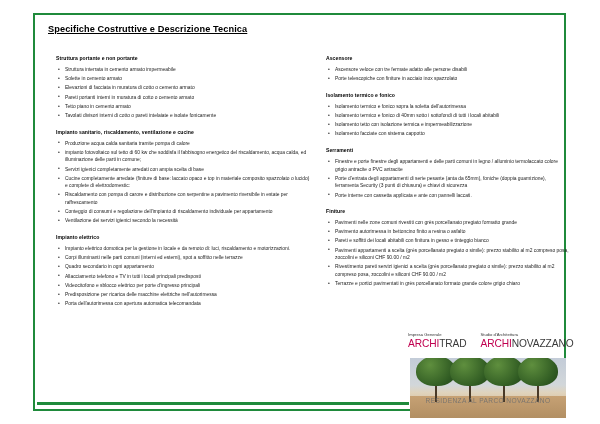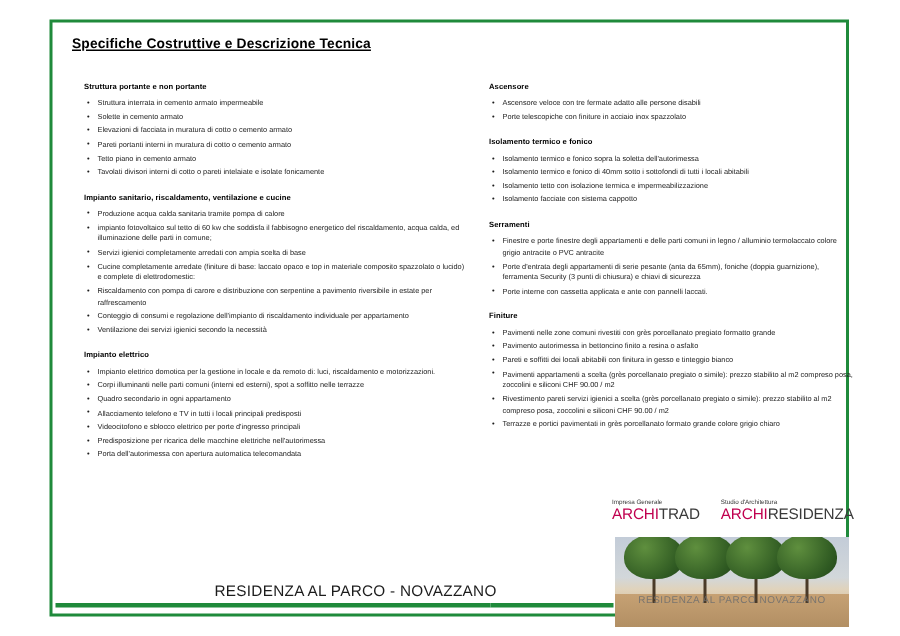--- a/index.html
+++ b/index.html
@@ -193,21 +193,21 @@
     </div>
 
   <div class="logos">
     <div class="logo-row" id="logo-row">
         <div class="logo">
           <span class="logo-sub">Impresa Generale</span>
           <div class="logo-name"><span class="a">ARCHI</span><span class="b">TRAD</span></div>
         </div>
         <div class="logo">
           <span class="logo-sub">Studio d'Architettura</span>
-          <div class="logo-name"><span class="a">ARCHI</span><span class="b">RESIDENZA</span></div>
+          <div class="logo-name"><span class="a">ARCHI</span><span class="b">NOVAZZANO</span></div>
         </div>
       </div>
   </div>
 
   <div class="photo">
     <div class="sky"></div>
     <div class="ground"></div>
     <div class="tree" style="left:6px;">
         <div class="canopy"></div>
         <div class="trunk"></div>
@@ -220,17 +220,16 @@
         <div class="canopy"></div>
         <div class="trunk"></div>
       </div>
     <div class="tree" style="left:108px;">
         <div class="canopy"></div>
         <div class="trunk"></div>
       </div>
     <div class="photo-caption">RESIDENZA AL  PARCO  NOVAZZANO</div>
   </div>
 
-  <div class="bottom-title">RESIDENZA AL PARCO  -  NOVAZZANO</div>
   <div class="green-rule"></div>
   <div class="green-rule2"></div>
 
 </div>
 
 </body></html>

